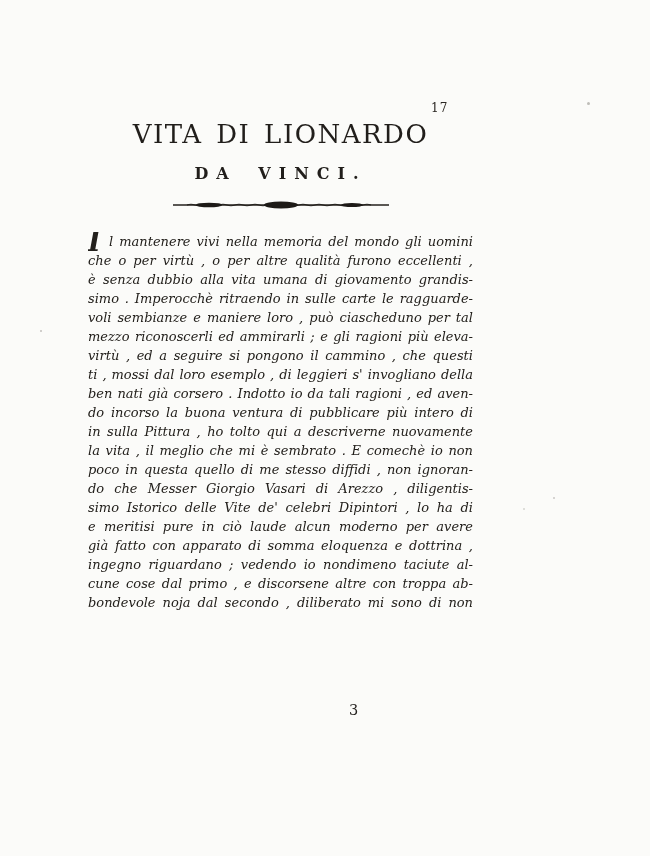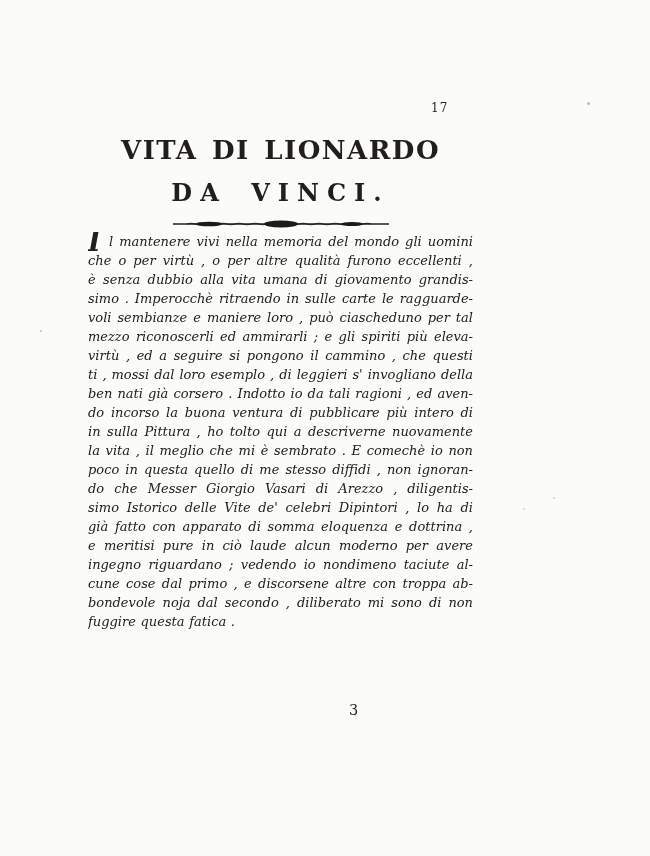--- a/index.html
+++ b/index.html
@@ -18,31 +18,31 @@
     letter-spacing: 1px;
     color: #2a2622;
   }
   .title-wrap {
     position: absolute;
     left: 88px; top: 119px;
     width: 385px;
     text-align: center;
   }
   .title {
-    margin: 16px;
+    margin: 0;
     font-size: 26px;
     line-height: 31px;
-    font-weight: bold;
+    font-weight: normal;
     letter-spacing: 1.5px;
     word-spacing: 4px;
     white-space: nowrap;
   }
   .subtitle {
     margin: 13px 0 8px 0;
-    font-size: 24px;
+    font-size: 16px;
     line-height: 22px;
     font-weight: bold;
     letter-spacing: 8px;
     word-spacing: 8px;
     white-space: nowrap;
   }
   .ornament {
     display: block;
     margin: 15px auto 0 auto;
   }
@@ -120,36 +120,35 @@
   <div class="body-text">
 
     <div>
       <div class="tline first">
         <span class="dropcap">I</span><span>l mantenere vivi nella memoria del mondo gli uomini</span>
       </div>
       <div class="tline">che o per virtù , o per altre qualità furono eccellenti ,</div>
       <div class="tline">è senza dubbio alla vita umana di giovamento grandis-</div>
       <div class="tline">simo . Imperocchè ritraendo in sulle carte le ragguarde-</div>
       <div class="tline">voli sembianze e maniere loro , può ciascheduno per tal</div>
-      <div class="tline">mezzo riconoscerli ed ammirarli ; e gli spiriti più eleva-</div>
+      <div class="tline">mezzo riconoscerli ed ammirarli ; e gli ragioni più eleva-</div>
       <div class="tline">virtù , ed a seguire si pongono il cammino , che questi</div>
       <div class="tline">ti , mossi dal loro esemplo , di leggieri s' invogliano della</div>
       <div class="tline">ben nati già corsero . Indotto io da tali ragioni , ed aven-</div>
       <div class="tline">do incorso la buona ventura di pubblicare più intero di</div>
       <div class="tline">in sulla Pittura , ho tolto qui a descriverne nuovamente</div>
       <div class="tline">la vita , il meglio che mi è sembrato . E comechè io non</div>
       <div class="tline">poco in questa quello di me stesso diffidi , non ignoran-</div>
       <div class="tline">do che Messer Giorgio Vasari di Arezzo , diligentis-</div>
       <div class="tline">simo Istorico delle Vite de' celebri Dipintori , lo ha di</div>
+      <div class="tline">e meritisi pure in ciò laude alcun moderno per avere</div>
       <div class="tline">già fatto con apparato di somma eloquenza e dottrina ,</div>
-      <div class="tline">e meritisi pure in ciò laude alcun moderno per avere</div>
       <div class="tline">ingegno riguardano ; vedendo io nondimeno taciute al-</div>
       <div class="tline">cune cose dal primo , e discorsene altre con troppa ab-</div>
       <div class="tline">bondevole noja dal secondo , diliberato mi sono di non</div>
-      <div class="tline lastline">fuggire questa fatica .</div>
     </div>
 
     <div>
     </div>
 
   </div>
 
   <div class="signature-mark">3</div>
 
   <div class="speck s1"></div>

